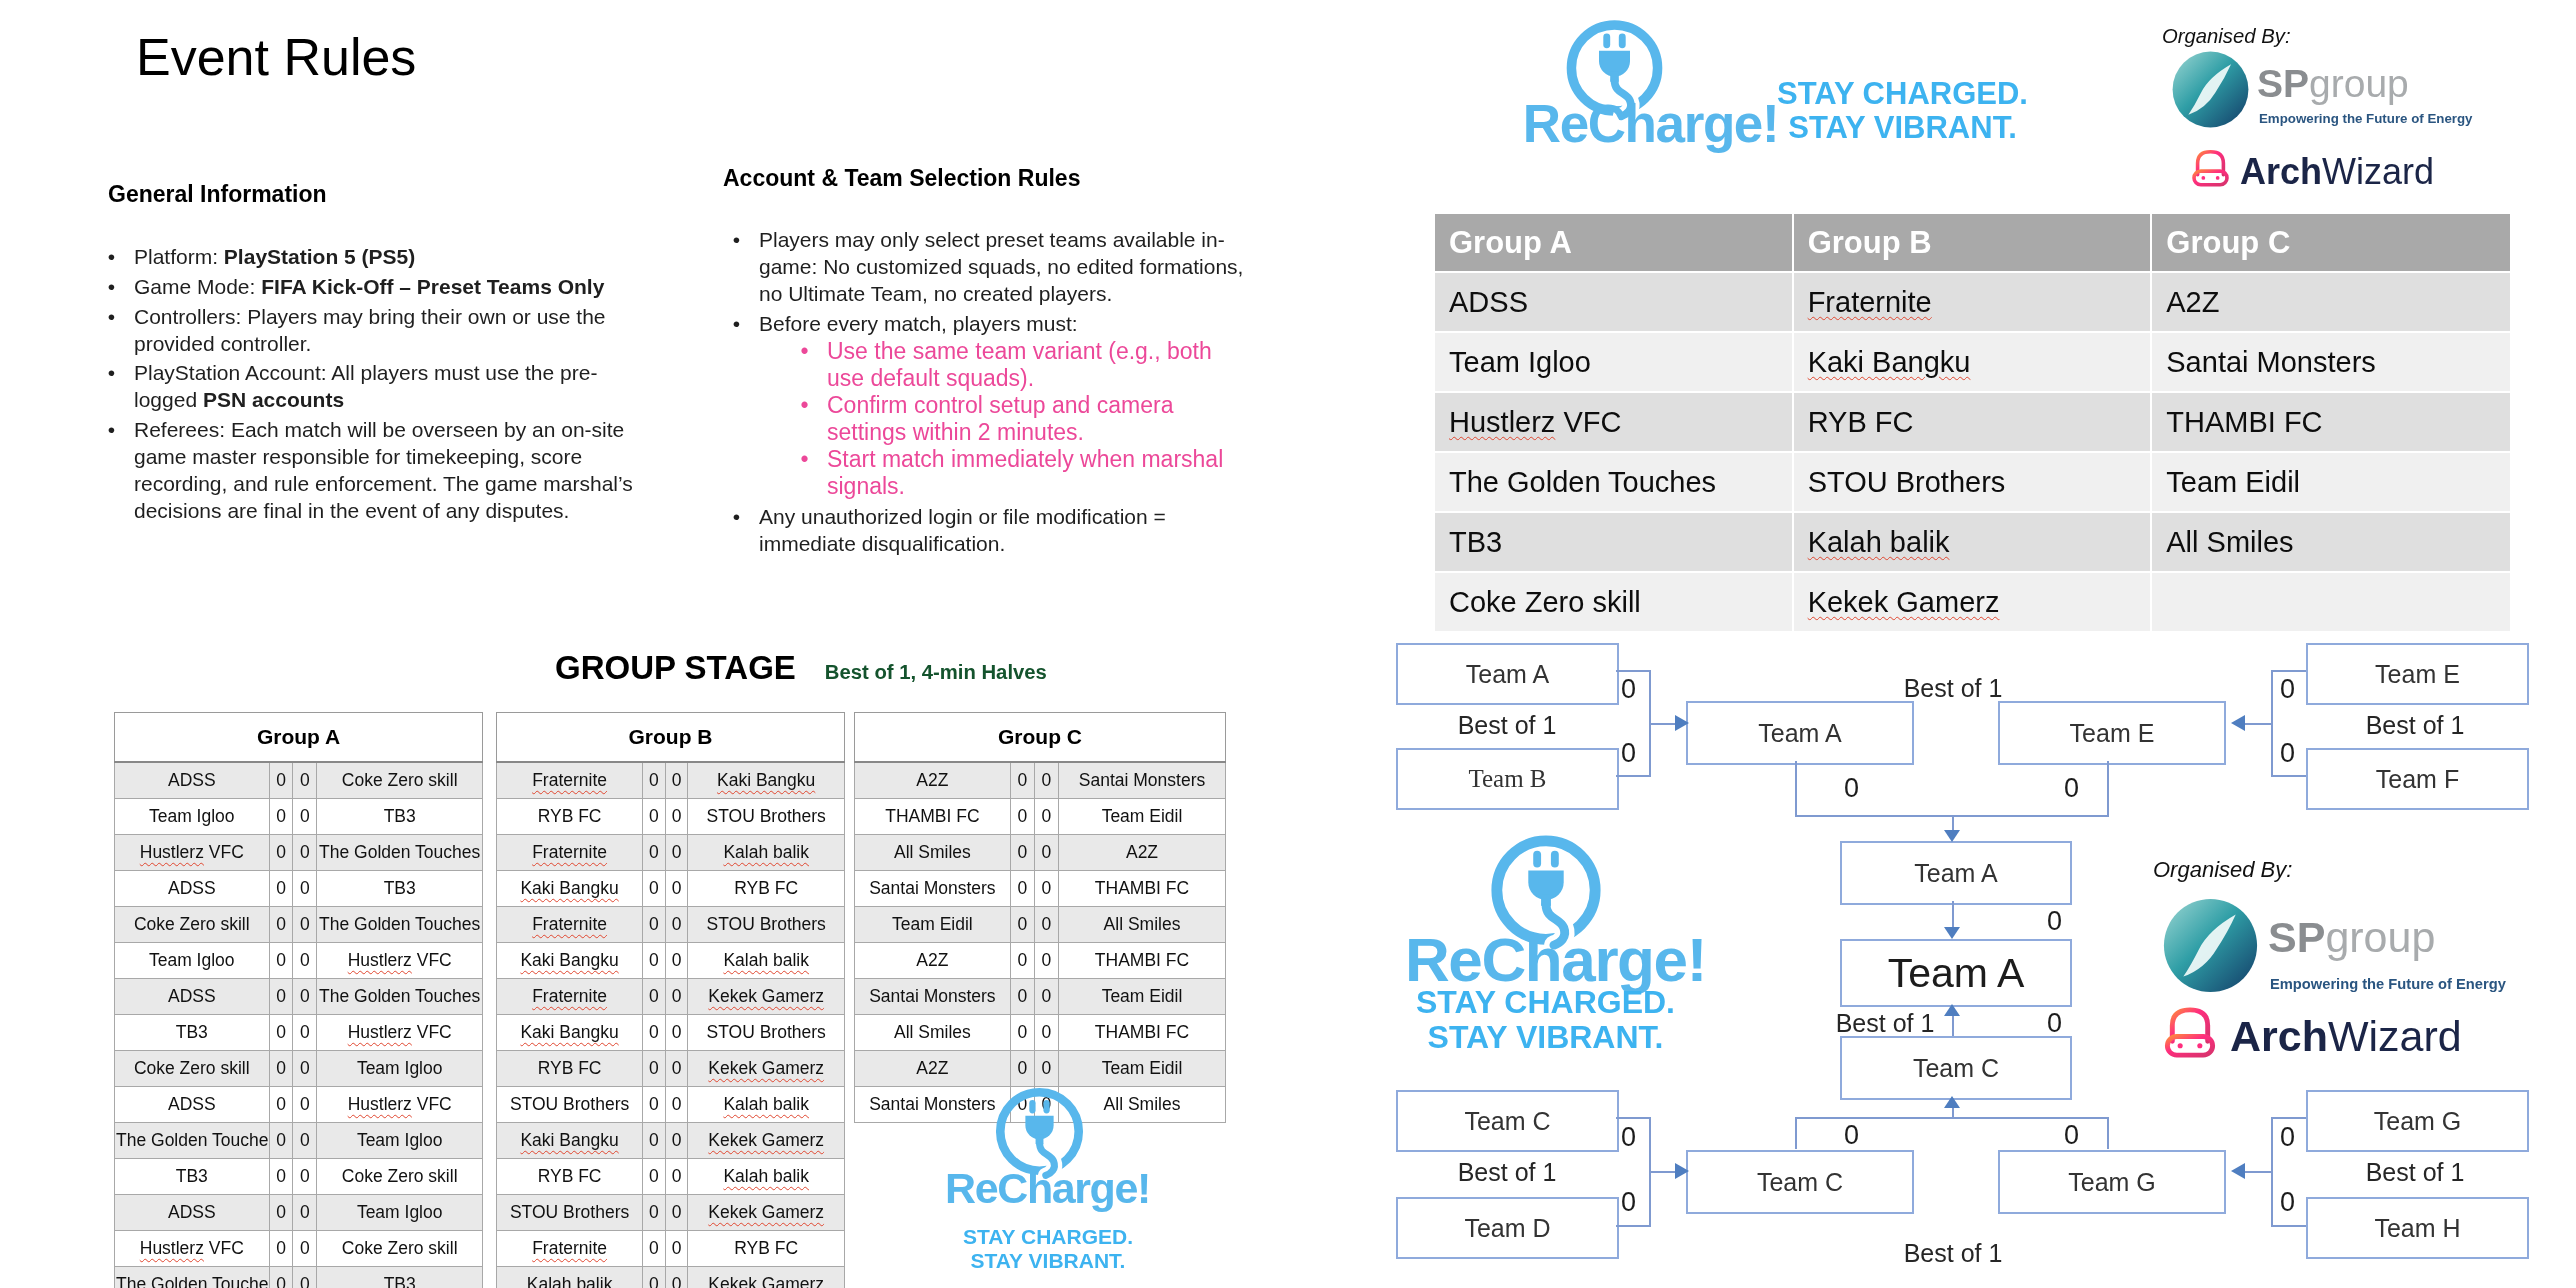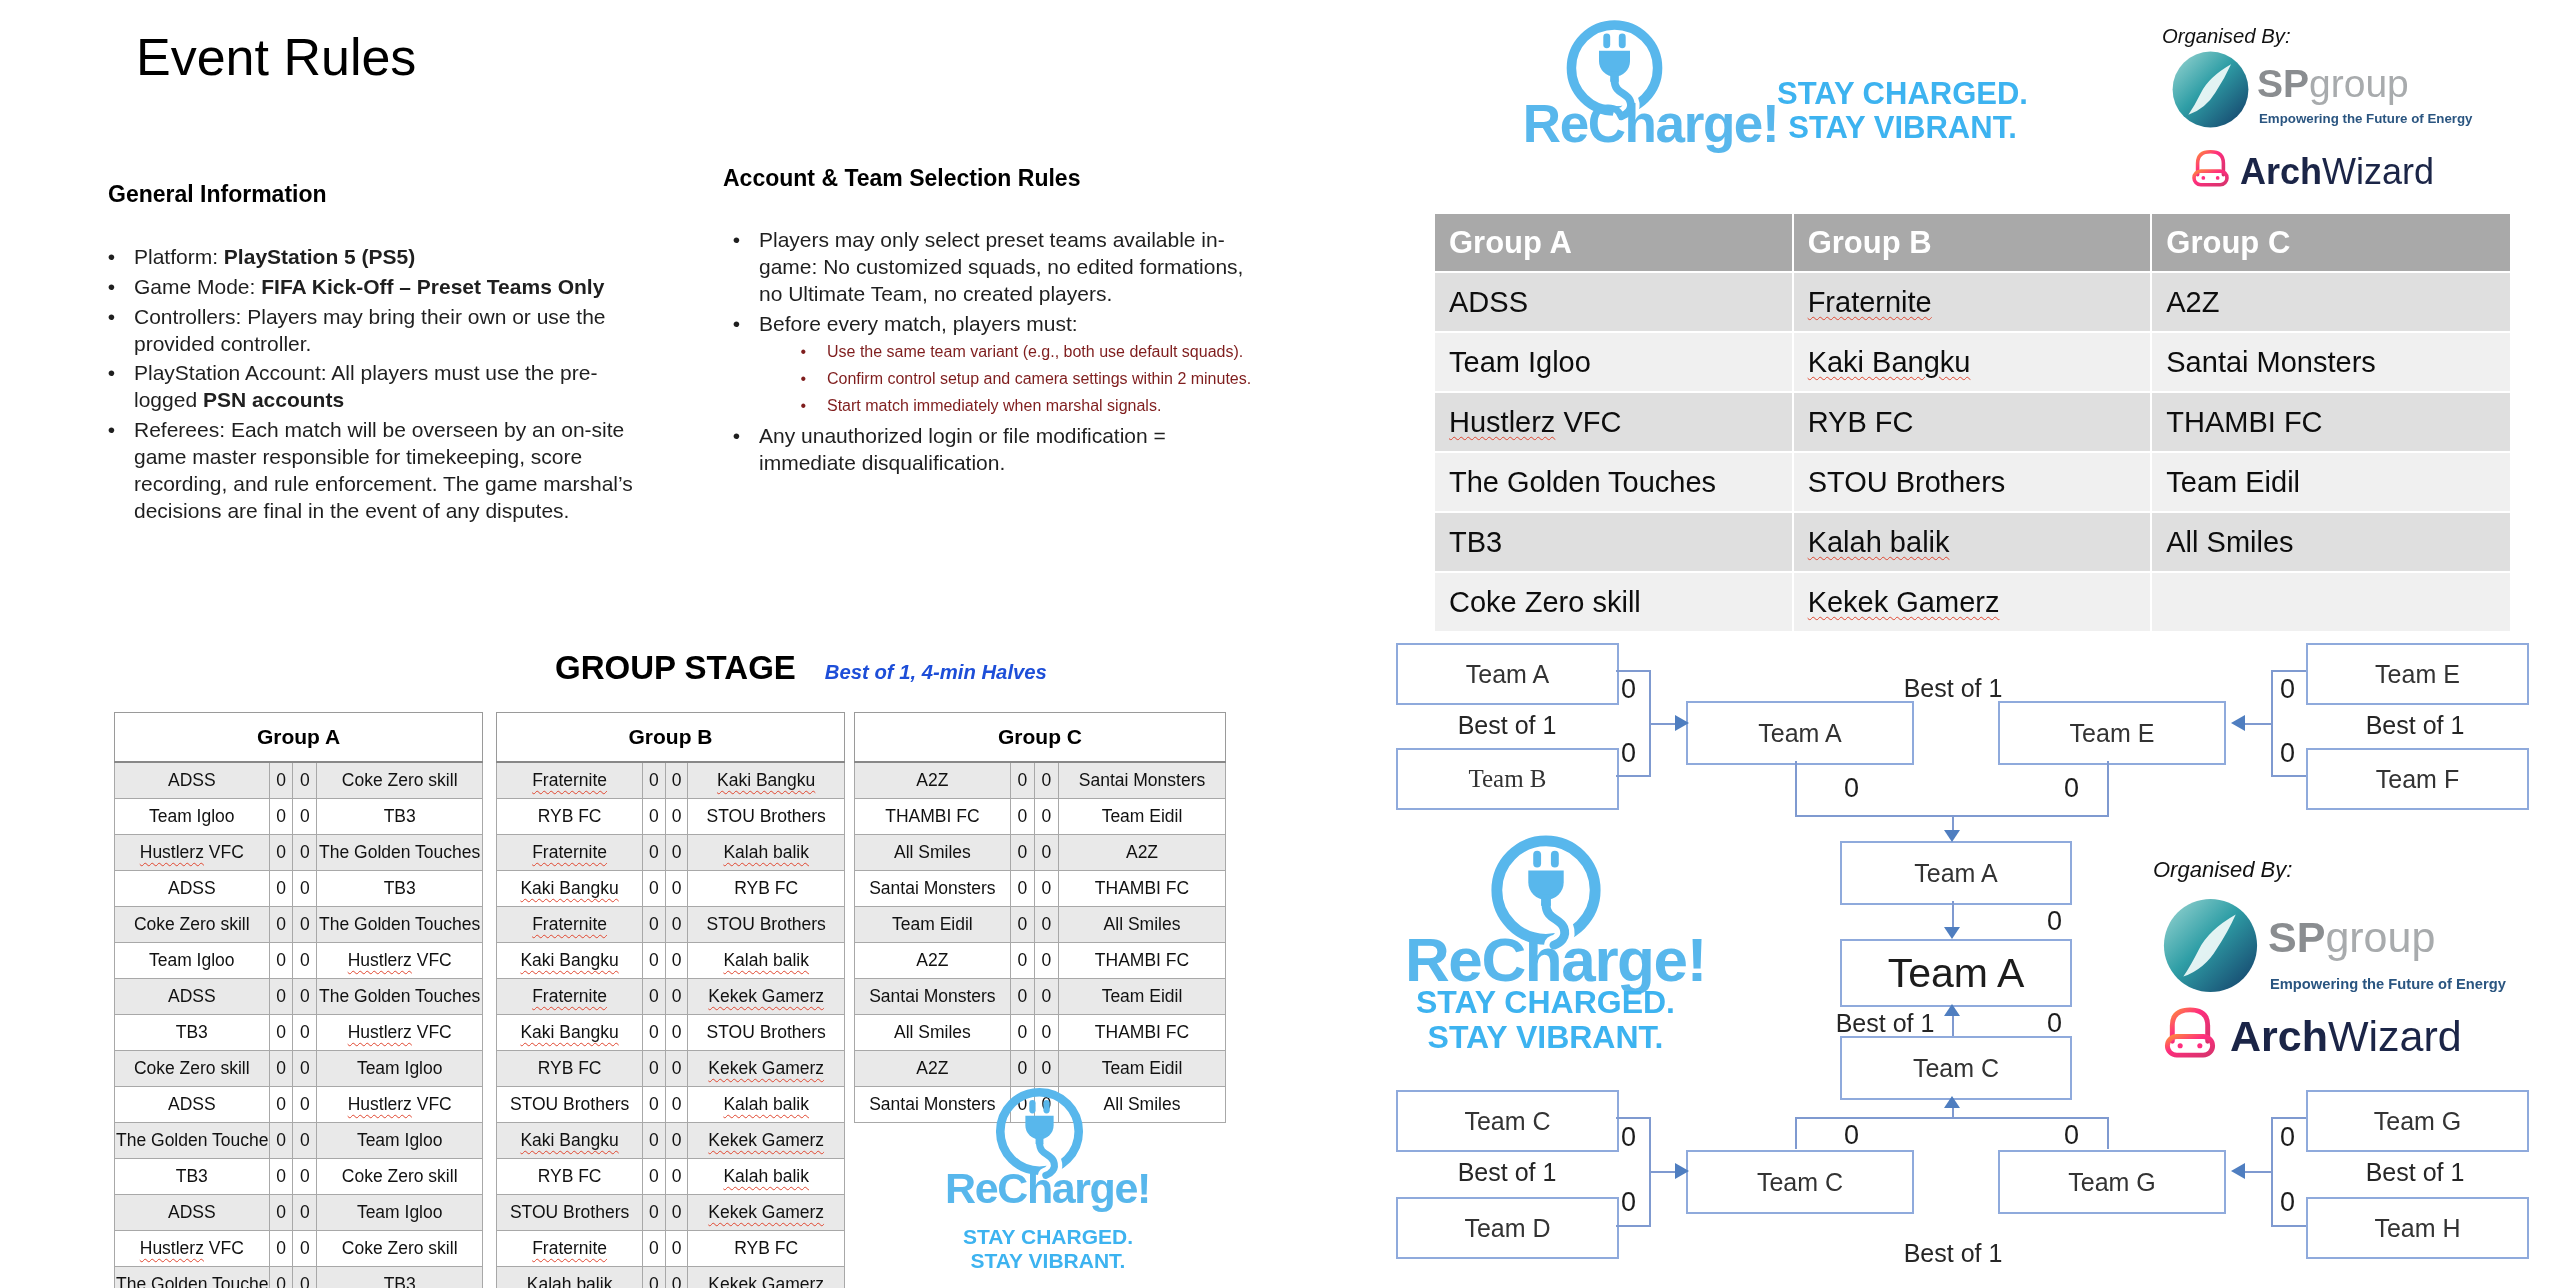--- a/index.html
+++ b/index.html
@@ -5,25 +5,25 @@
   html,body{margin:0;padding:0;background:#fff;}
   body{width:2576px;height:1288px;overflow:hidden;font-family:"Liberation Sans",sans-serif;color:#1a1a1a;position:relative;}
   .abs{position:absolute;}
   
   .page-title{left:136px;top:27px;font-size:52px;font-weight:300;color:#000;letter-spacing:0px;}
   .sec-head{font-size:23px;font-weight:700;color:#000;}
   .blist{list-style:none;margin:0;padding:0;}
   .blist>li{position:relative;padding-left:36px;font-size:21px;line-height:27px;margin-bottom:2.8px;color:#1f1f1f;}
   .blist>li::before{content:"\2022";position:absolute;left:9.8px;}
   .sublist{list-style:none;margin:1.4px 0 0 0;padding:0;}
-  .sublist>li{position:relative;padding-left:32px;font-size:16px;line-height:27px;color:#7f1d1d;}
+  .sublist>li{position:relative;padding-left:32px;font-size:23px;line-height:27px;color:#ec4899;}
   .sublist>li::before{content:"\2022";position:absolute;left:5.6px;}
   .gs-head{left:555px;top:649px;display:flex;align-items:baseline;gap:29px;}
   .gs-title{font-size:33px;font-weight:800;color:#000;}
-  .gs-sub{font-size:20.3px;font-weight:700;color:#1d4ed8;font-style:italic;}
+  .gs-sub{font-size:20.3px;font-weight:700;color:#14532d;}
   
   table.fixture{border-collapse:collapse;table-layout:fixed;background:#fff;border:1.4px solid #7f7f7f;}
   table.fixture th{height:46px;font-size:21px;font-weight:700;color:#000;border:1.4px solid #9a9a9a;border-bottom:2.1px solid #888;background:#fff;}
   table.fixture td{height:33px;font-size:17.5px;text-align:center;border:1.4px solid #a8a8a8;white-space:nowrap;overflow:hidden;color:#111;}
   table.fixture tbody tr:nth-child(odd) td{background:#e9e9e9;}
   table.fixture tbody tr:nth-child(even) td{background:#ffffff;}
   
   table.standings{border-collapse:collapse;table-layout:fixed;}
   table.standings th{height:55px;background:#a9a9a9;color:#fff;font-size:31px;font-weight:700;text-align:left;padding-left:14px;border:2.1px solid #fff;white-space:nowrap;}
   table.standings td{height:56px;font-size:29px;color:#0d0d0d;text-align:left;padding-left:14px;border:2.1px solid #fff;white-space:nowrap;}

